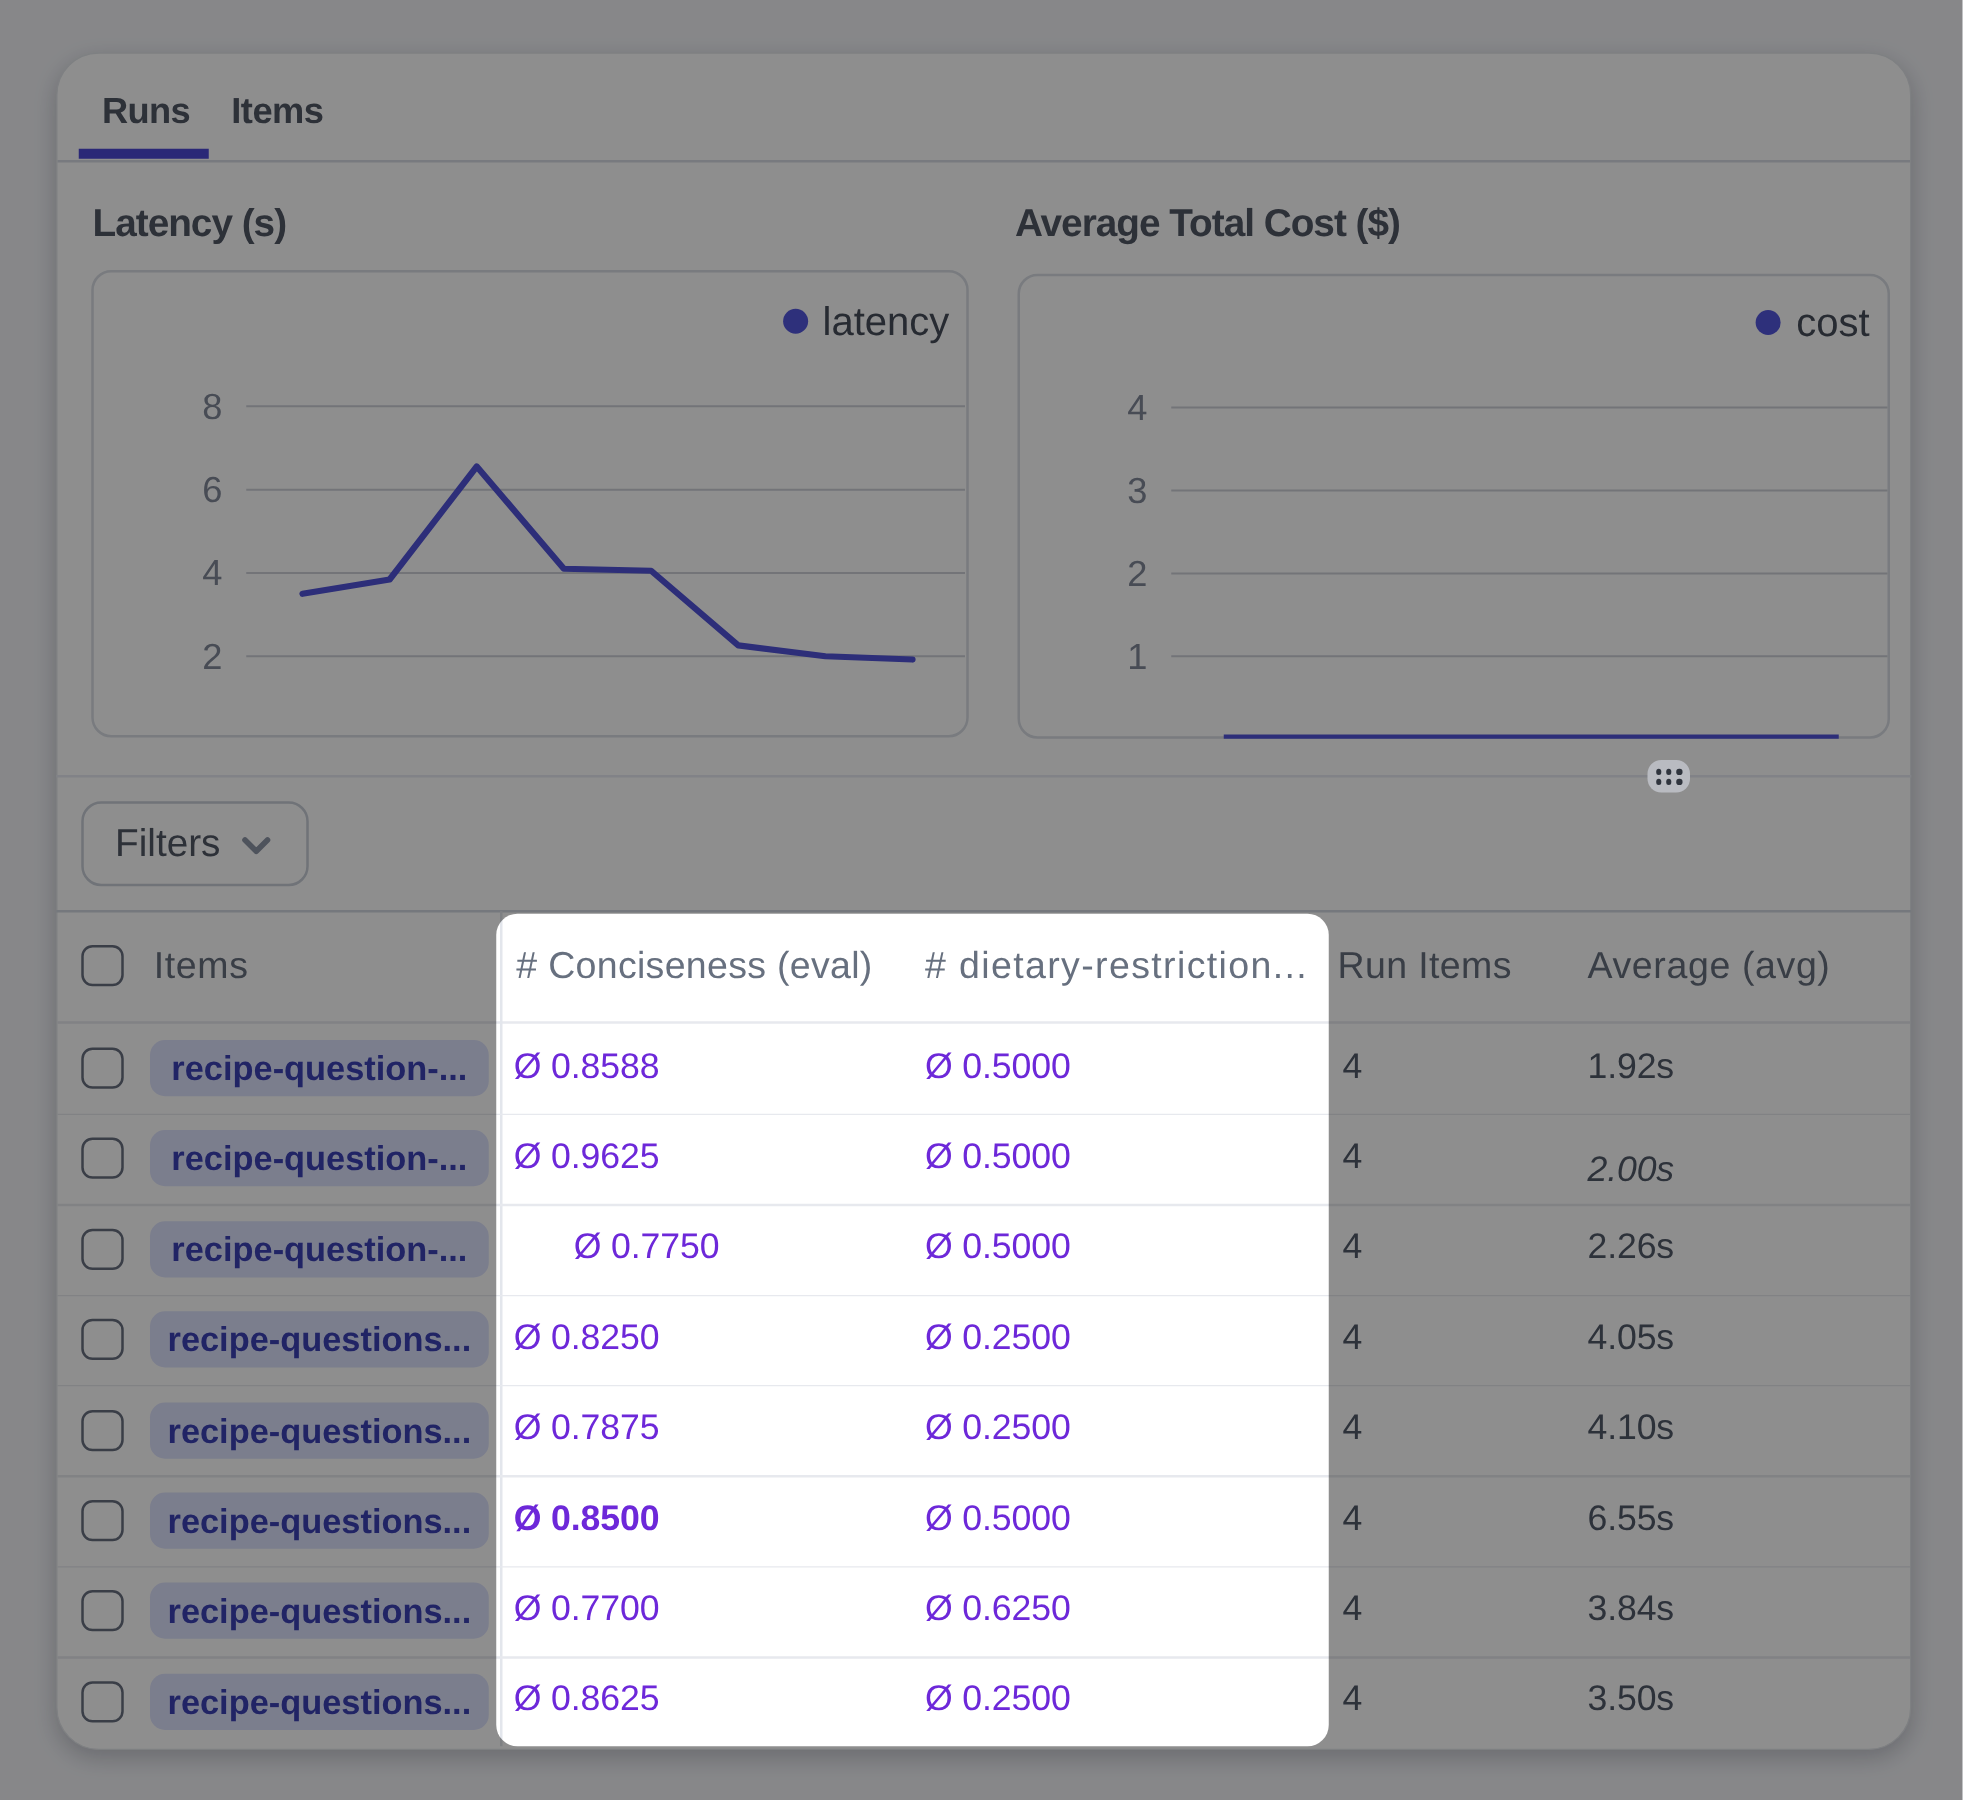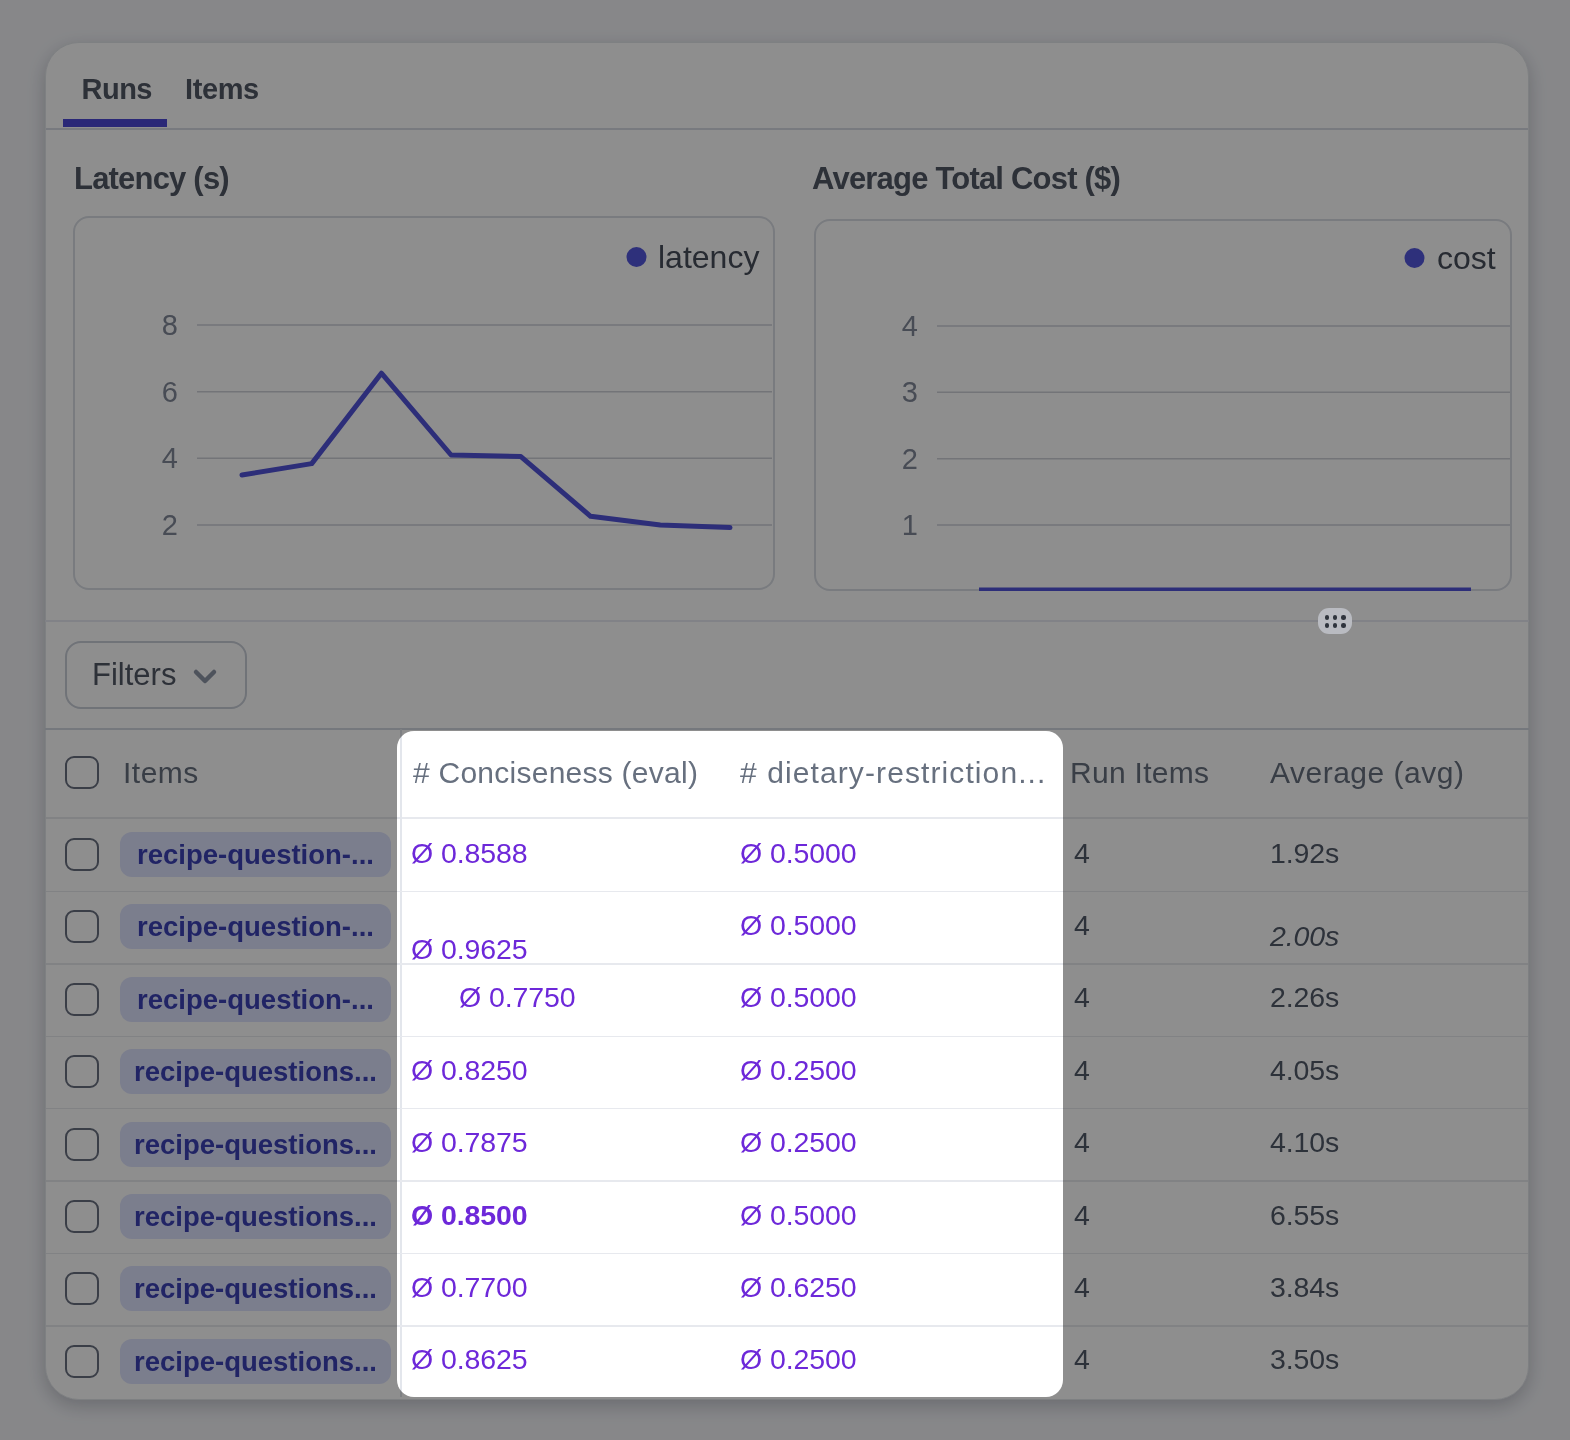--- a/index.html
+++ b/index.html
@@ -116,21 +116,21 @@
 
 <div class="cb" style="top:838.0px;"></div>
 <div class="badge" style="top:832.0px;">recipe-question-...</div>
 <div class="cell" style="left:411px; top:836.5px;">Ø 0.8588</div>
 <div class="cell" style="left:740px; top:836.5px;">Ø 0.5000</div>
 <div class="cell dimtx" style="left:1074px; top:836.5px;">4</div>
 <div class="cell dimtx" style="left:1270px; top:836.5px;">1.92s</div>
 <div class="rowsep" style="top:890.7px;"></div>
 <div class="cb" style="top:910.4px;"></div>
 <div class="badge" style="top:904.4px;">recipe-question-...</div>
-<div class="cell" style="left:411px; top:908.9px;margin-top:24px;">Ø 0.9625</div>
+<div class="cell" style="left:411px; top:908.9px;">Ø 0.9625</div>
 <div class="cell" style="left:740px; top:908.9px;">Ø 0.5000</div>
 <div class="cell dimtx" style="left:1074px; top:908.9px;">4</div>
 <div class="cell dimtx" style="left:1270px; top:920px;font-style:italic;">2.00s</div>
 <div class="rowsep" style="top:963.1px;"></div>
 <div class="cb" style="top:982.8px;"></div>
 <div class="badge" style="top:976.8px;">recipe-question-...</div>
 <div class="cell" style="left:411px; top:981.3px;margin-left:48px;">Ø 0.7750</div>
 <div class="cell" style="left:740px; top:981.3px;">Ø 0.5000</div>
 <div class="cell dimtx" style="left:1074px; top:981.3px;">4</div>
 <div class="cell dimtx" style="left:1270px; top:981.3px;">2.26s</div>

